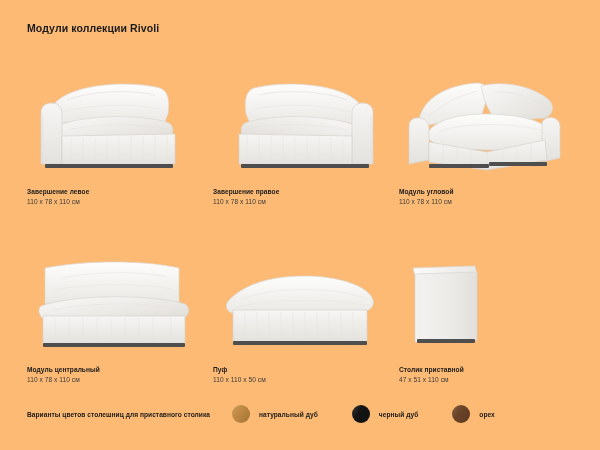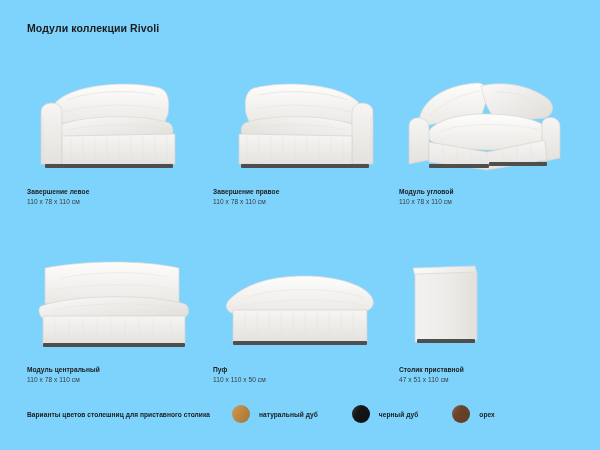--- a/index.html
+++ b/index.html
@@ -4,21 +4,21 @@
 <style>
   * { box-sizing: border-box; margin: 0; padding: 0; }
   html, body {
     width: 600px; height: 450px;
     background: #f2f2f2;
     font-family: "Liberation Sans", sans-serif;
   }
   .page {
     position: relative;
     width: 600px; height: 450px;
-    background: #7dd3fc;
+    background: #fdba74;
     overflow: hidden;
   }
 
   .page-title {
     position: absolute;
     left: 27px; top: 22px;
     font-size: 10.5px;
     font-weight: 700;
     color: #1b1b1b;
     letter-spacing: 0.1px;

